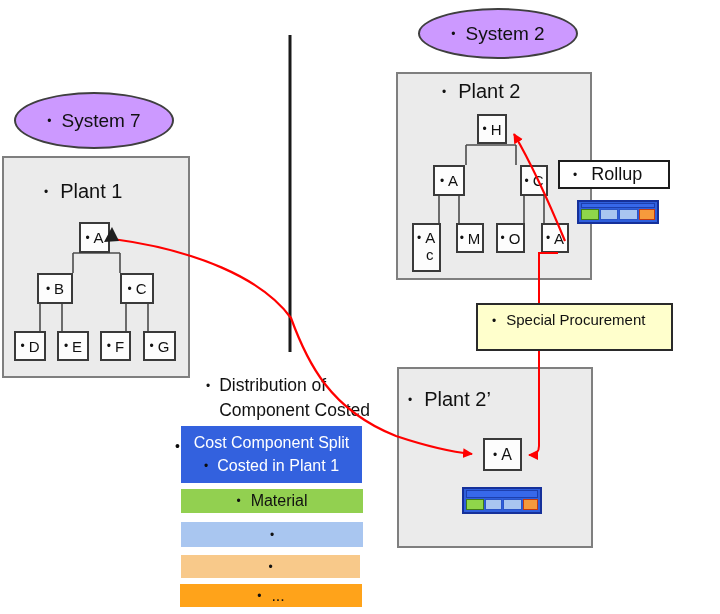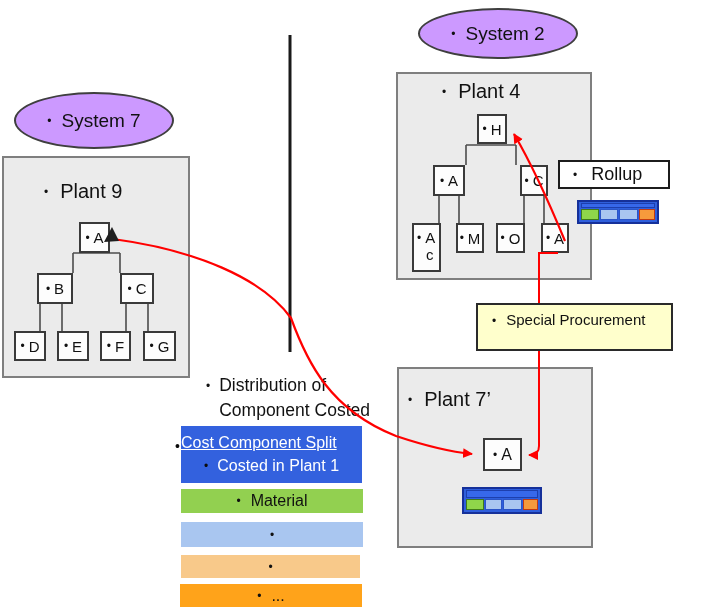--- a/index.html
+++ b/index.html
@@ -28,21 +28,21 @@
        flex-direction:column;z-index:3;}
   .bar-top{flex:1;background:#3768EA;border:1px solid #1D3FAE;margin-bottom:1px;}
   .bar-row{display:flex;gap:1px;height:11px;}
   .seg{border:1px solid;box-sizing:border-box;}
   .seg-green{background:#8FD64A;border-color:#3E7A1A;flex:26;}
   .seg-lblue{background:#A9C6F0;border-color:#2B55C8;flex:25;}
   .seg-lblue2{background:#A9C6F0;border-color:#2B55C8;flex:27;}
   .seg-orange{background:#F69A3C;border-color:#C23A12;flex:22;}
   .dist{display:flex;gap:9px;font-size:17.5px;line-height:25px;z-index:4;}
   .legend-header{background:#3361DE;color:#fff;z-index:3;font-size:16px;}
-  .lh-title{text-align:left;margin-top:8px;text-decoration:underline;}
+  .lh-title{text-align:center;margin-top:8px;}
   .lh-sub{display:flex;align-items:center;justify-content:center;gap:9px;margin-top:5px;}
   .lh-sub .blt{color:#0b0b0b;}
   .lh-bullet{position:absolute;left:-6px;top:12px;color:#0b0b0b;font-size:14px;}
   .legend-row{display:flex;align-items:center;justify-content:center;gap:10px;
               font-size:16px;z-index:3;color:#111;}
   .lg-green{background:#92D050;}
   .lg-blue{background:#A9C6F0;}
   .lg-tan{background:#F8C98A;}
   .lg-orange{background:#FFA31A;}
 </style>
@@ -75,29 +75,29 @@
     <span class="blt">•</span>
     <span>System 7</span>
   </div>
   <div class="abs ellipse" style="left:418px;top:8px;width:160px;height:51px;">
     <span class="blt">•</span>
     <span>System 2</span>
   </div>
 
   <div class="abs plant-title" style="left:44px;top:180px;">
     <span class="blt">•</span>
-    <span>Plant 9</span>
+    <span>Plant 1</span>
   </div>
   <div class="abs plant-title" style="left:442px;top:80px;">
     <span class="blt">•</span>
-    <span>Plant 4</span>
+    <span>Plant 2</span>
   </div>
   <div class="abs plant-title" style="left:408px;top:388px;">
     <span class="blt">•</span>
-    <span>Plant 7’</span>
+    <span>Plant 2’</span>
   </div>
 
   <div class="abs node" style="left:79px;top:222px;width:31px;height:31px;">
     <span class="blt">•</span>
       <span>A</span>
     </div>
   <div class="abs node" style="left:37px;top:273px;width:36px;height:31px;">
     <span class="blt">•</span>
       <span>B</span>
     </div>

